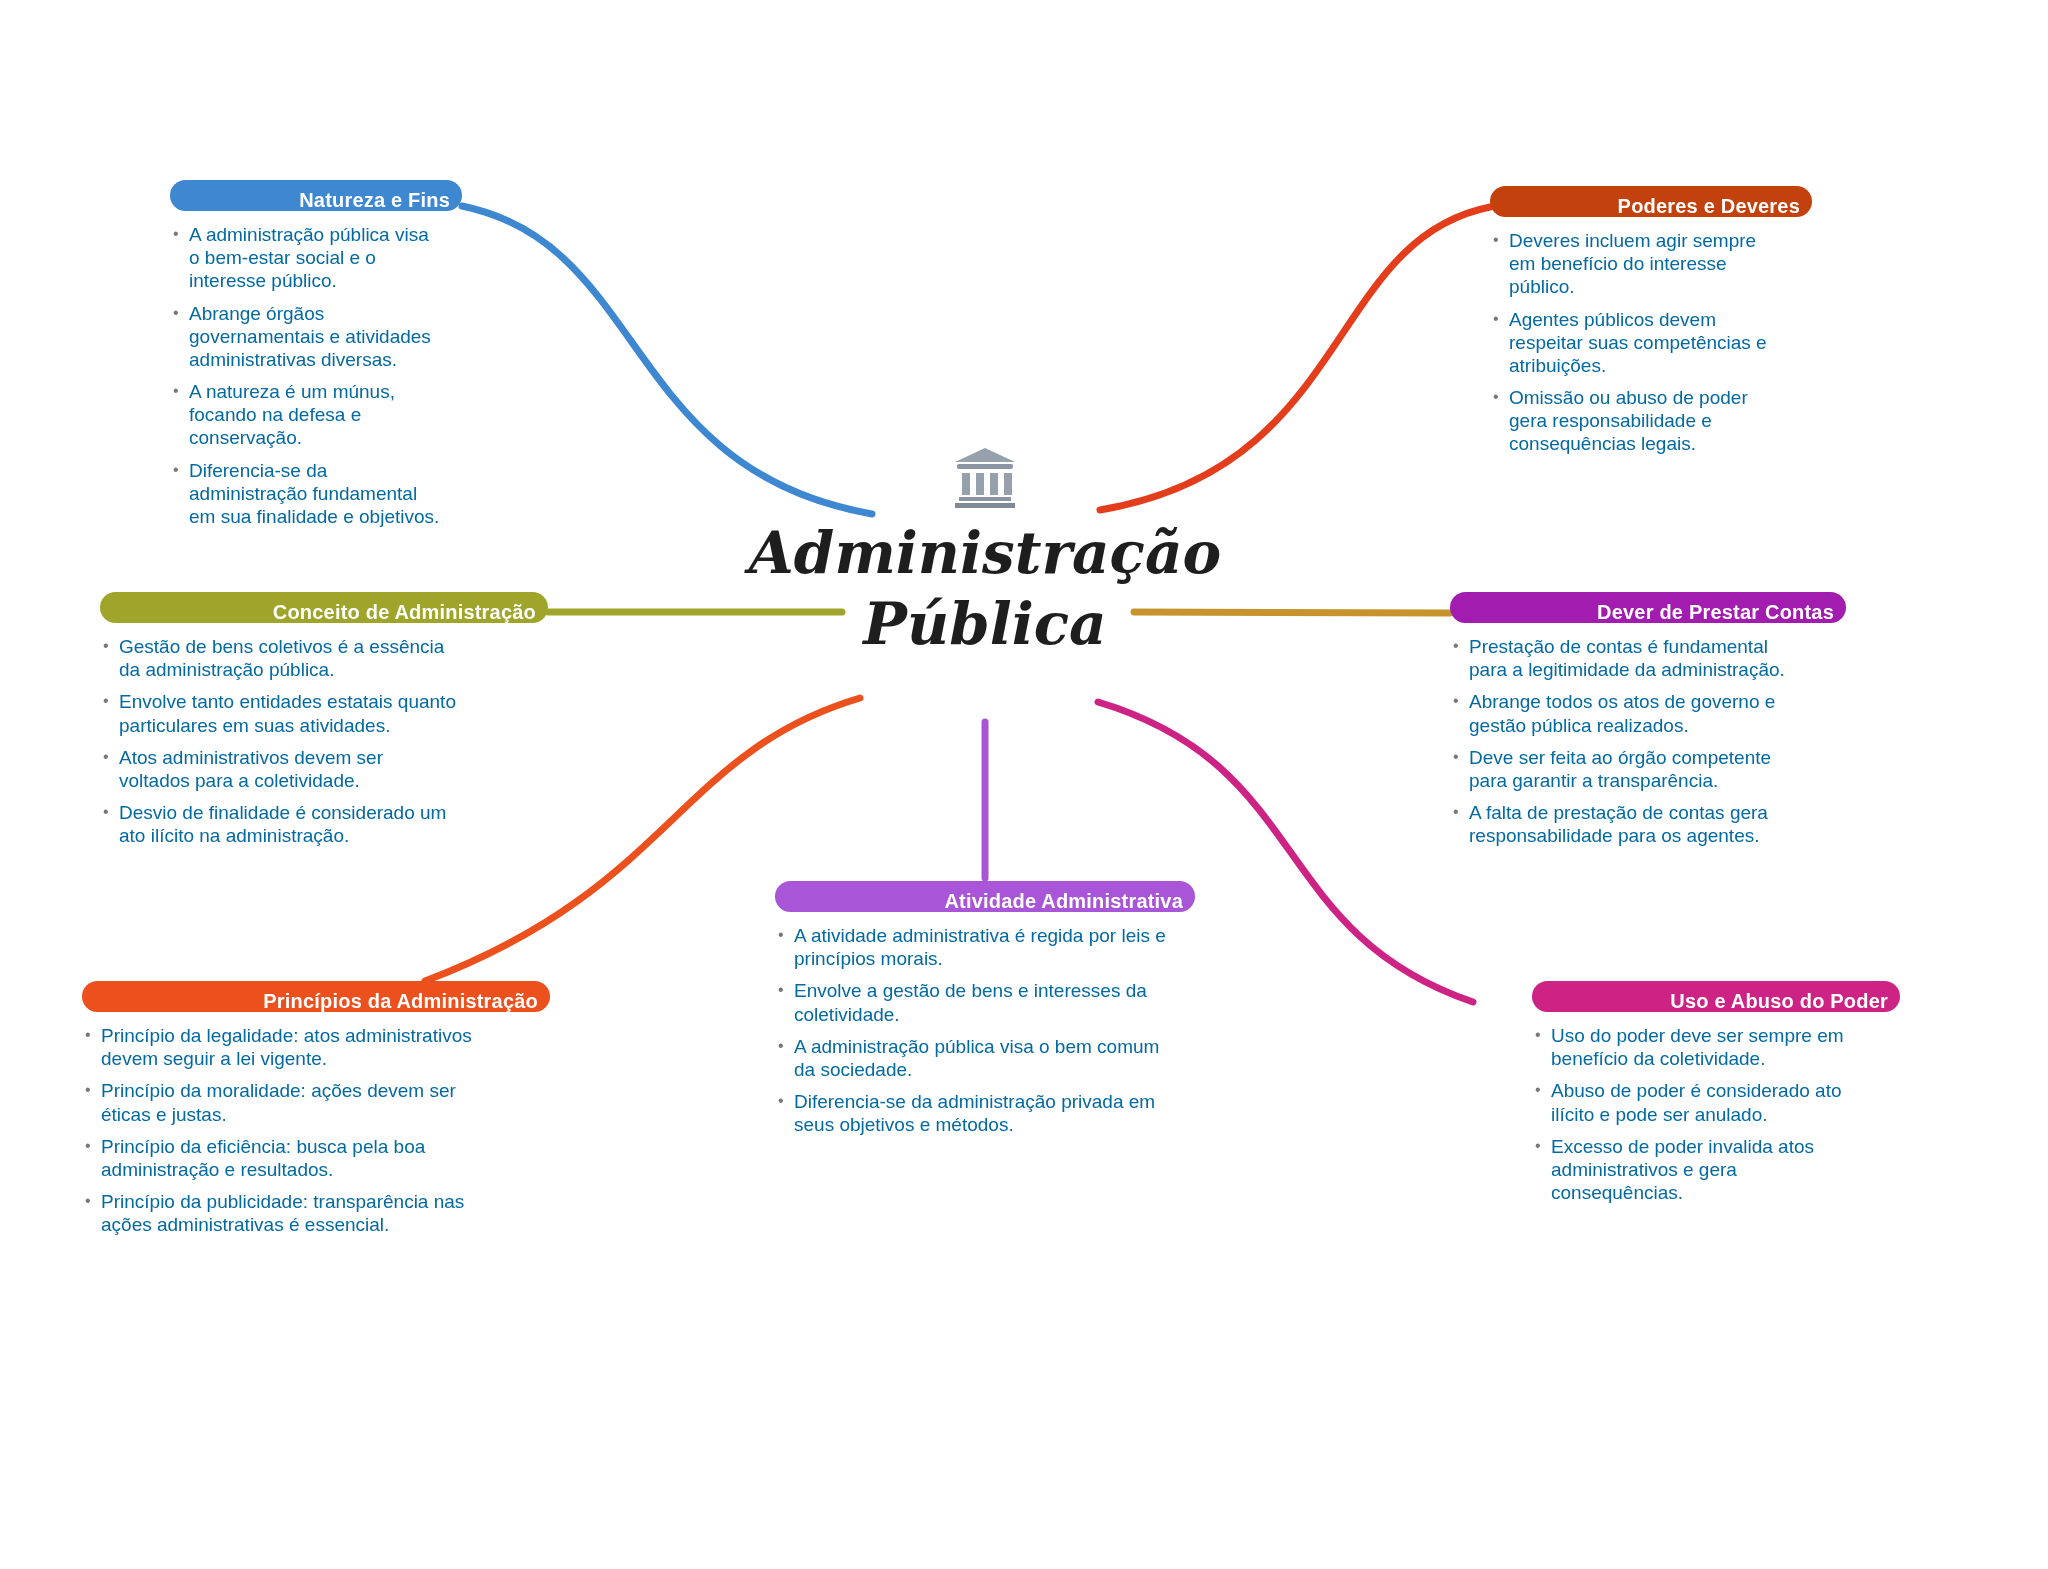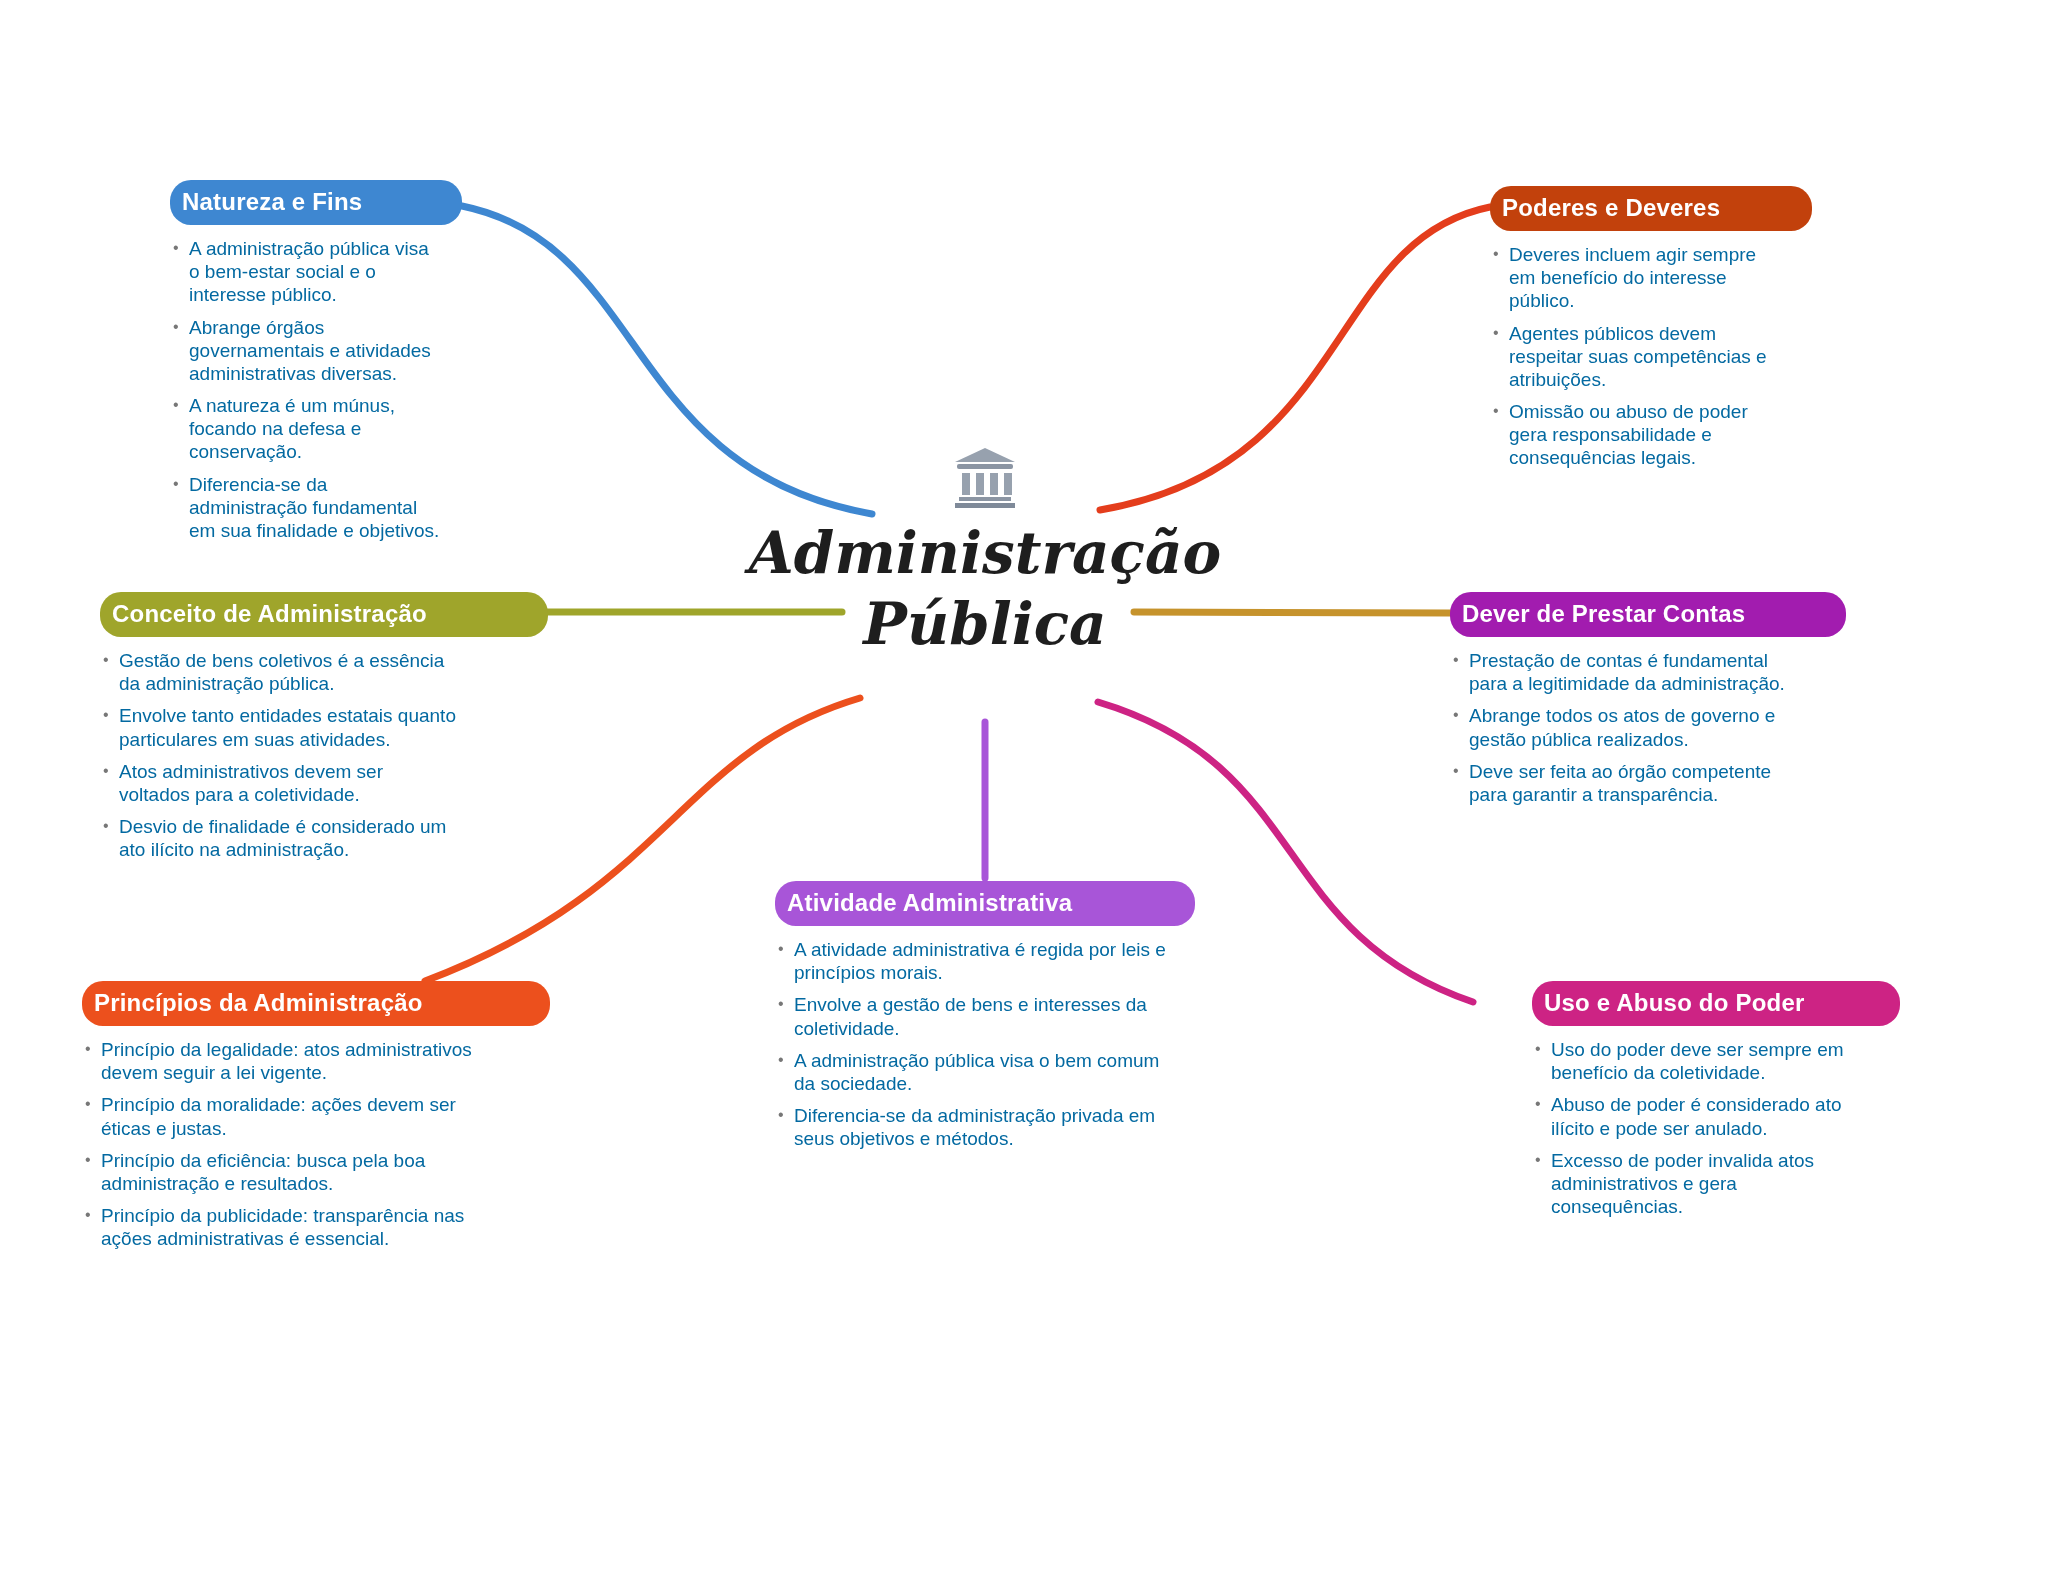--- a/index.html
+++ b/index.html
@@ -16,25 +16,25 @@
     left: 0; top: 0;
     width: 2048px; height: 1569px;
     pointer-events: none;
   }
   .branch { position: absolute; box-sizing: border-box; }
   .badge {
     box-sizing: border-box;
     width: 100%;
     color: #ffffff;
     font-weight: bold;
-    font-size: 24px;
+    font-size: 20px;
     line-height: 1;
-    padding: 10px 12px 11px;
+    padding: 10px 12px 1px;
     border-radius: 21px;
-    text-align: left;
+    text-align: right;
     letter-spacing: 0.2px;
     cursor: pointer;
   }
   ul.bullets {
     list-style: none;
     margin: 12px 0 0 0;
     padding: 0;
   }
   ul.bullets li {
     position: relative;
@@ -129,20 +129,21 @@
       <li>Desvio de finalidade é considerado um ato ilícito na administração.</li>
     </ul>
   </section>
 
   <section class="branch" style="left:1450px; top:592px; width:396px;">
     <div class="badge" style="background-color: #a21caf;">Dever de Prestar Contas</div>
     <ul class="bullets" style="width:360px;">
       <li>Prestação de contas é fundamental para a legitimidade da administração.</li>
       <li>Abrange todos os atos de governo e gestão pública realizados.</li>
       <li>Deve ser feita ao órgão competente para garantir a transparência.</li>
+      <li>A falta de prestação de contas gera responsabilidade para os agentes.</li>
     </ul>
   </section>
 
   <section class="branch" style="left:82px; top:981px; width:468px;">
     <div class="badge" style="background-color: rgb(236, 80, 29);">Princípios da Administração</div>
     <ul class="bullets" style="width:408px;">
       <li>Princípio da legalidade: atos administrativos devem seguir a lei vigente.</li>
       <li>Princípio da moralidade: ações devem ser éticas e justas.</li>
       <li>Princípio da eficiência: busca pela boa administração e resultados.</li>
       <li>Princípio da publicidade: transparência nas ações administrativas é essencial.</li>

